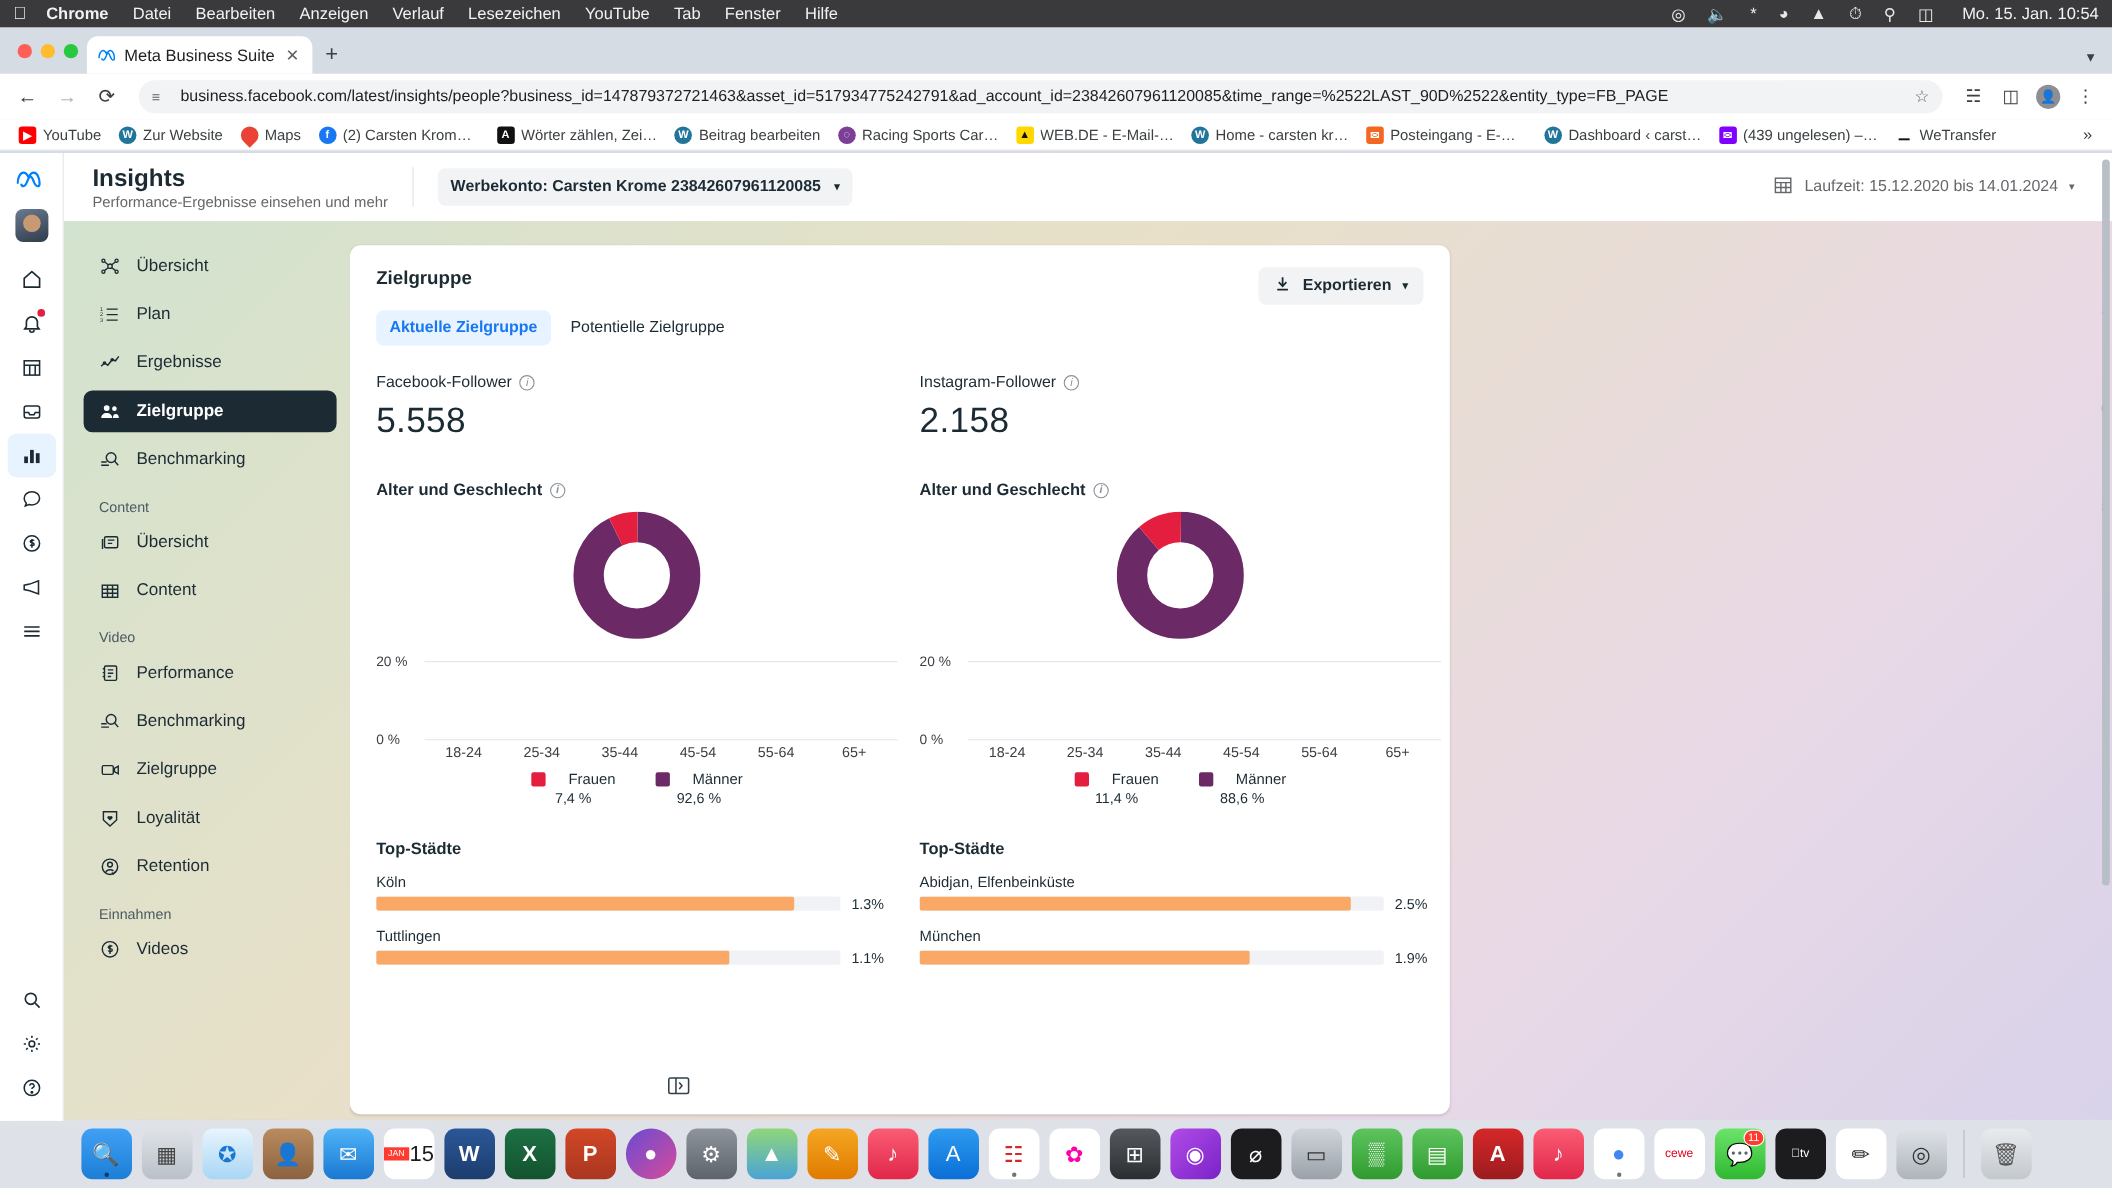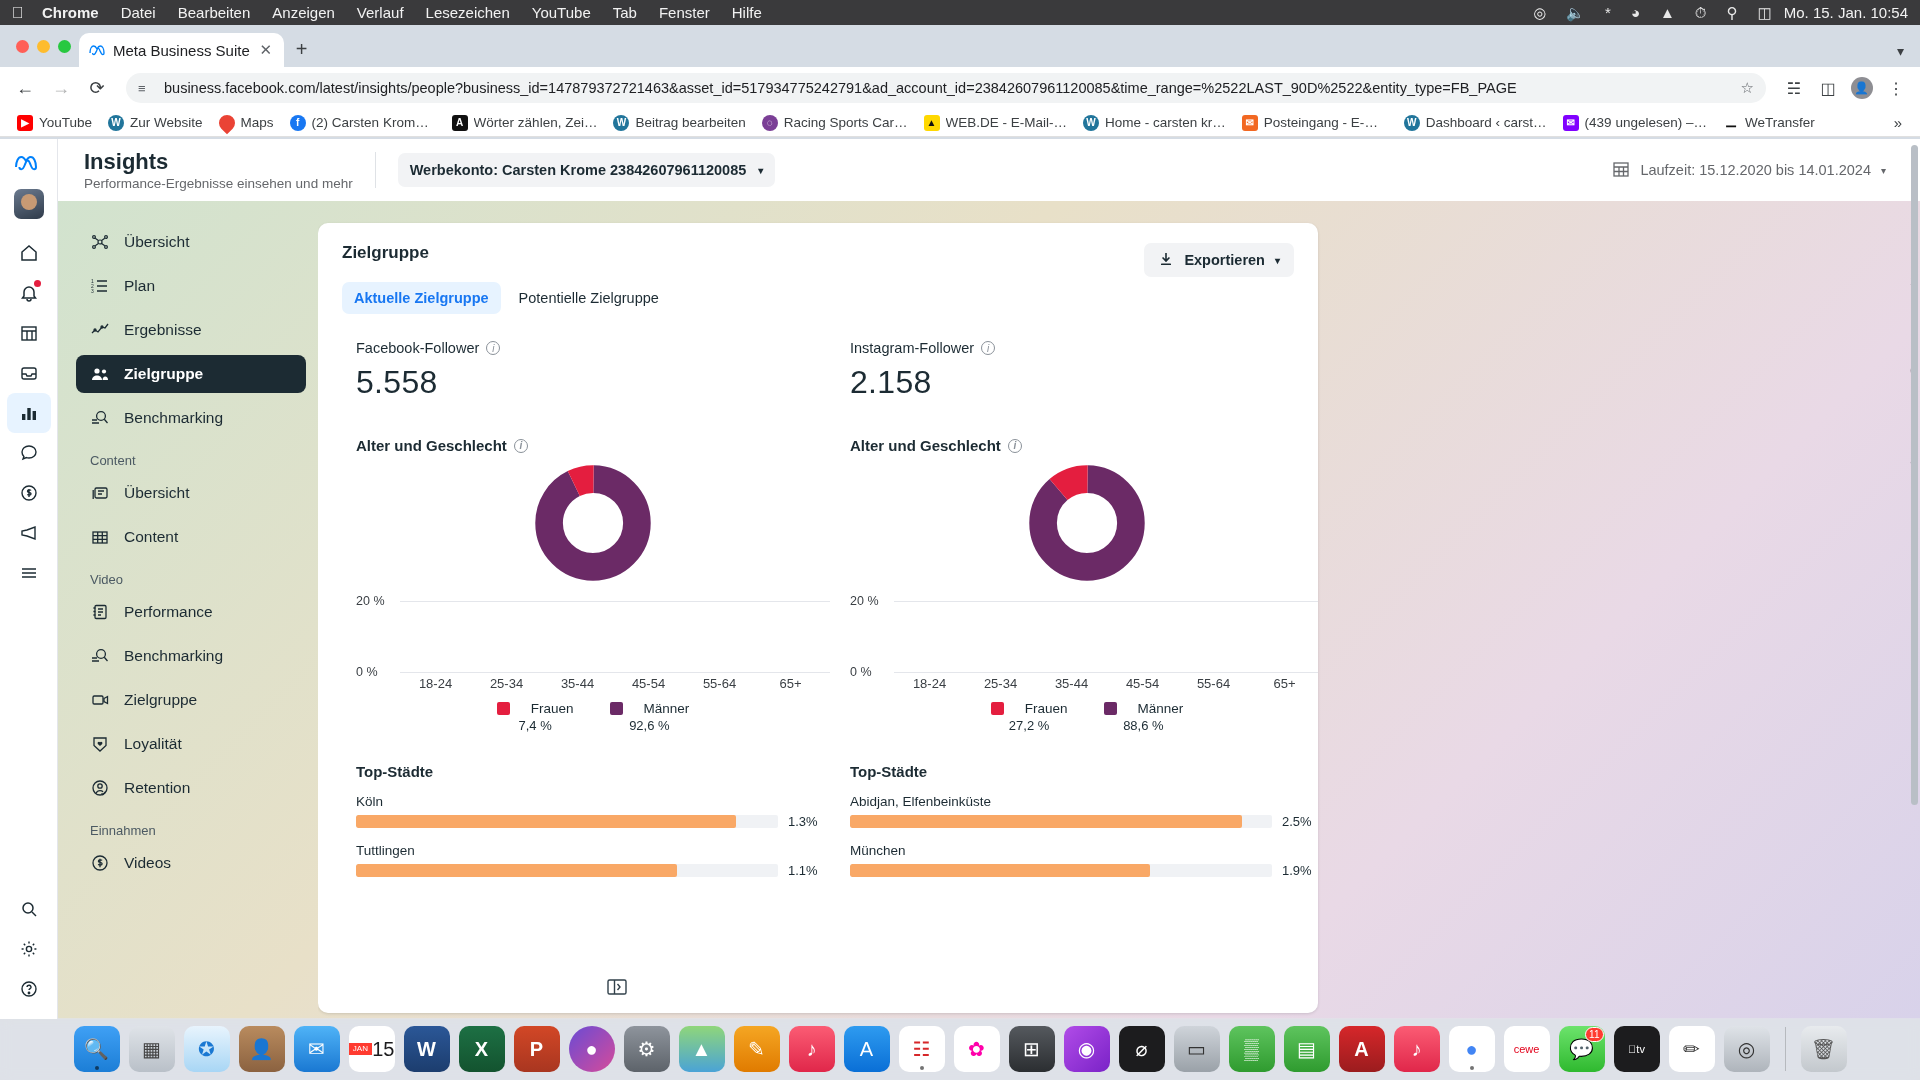--- a/index.html
+++ b/index.html
@@ -16,21 +16,21 @@
     position: absolute; top: 0; left: 0; width: 1920px; height: 25px;
     background: #3a3a3c; color: #f2f2f2;
     display: flex; align-items: center; padding: 0 12px;
     font-size: 15px;
   }
   .menubar .apple { font-size: 16px; margin-right: 18px; }
   .menubar .mitem { margin-right: 22px; white-space: nowrap; }
   .menubar .mitem.app { font-weight: bold; }
   .menubar .spacer { flex: 1; }
   .menubar .sicon { margin-left: 20px; font-size: 15px; opacity: .95; }
-  .menubar .clock { margin-left: 12px; font-size: 15px; }
+  .menubar .clock { margin-left: 26px; font-size: 15px; }
 
   
   .chrome {
     position: absolute; top: 25px; left: 0; width: 1920px; height: 1080px;
     background: #d5dce4;
   }
   .tabstrip {
     height: 42px; background: #d5dce4; display: flex; align-items: flex-end;
     padding-left: 12px;
   }
@@ -176,21 +176,21 @@
     font-size: 14.5px; font-weight: 600; color: #1c2b33;
   }
   .tabs { display: flex; gap: 6px; margin-top: 5px; }
   .ctab {
     height: 32px; padding: 0 12px; border-radius: 7px; display: flex; align-items: center;
     font-size: 14.5px; color: #1c2b33;
   }
   .ctab.active { background: #e7f3ff; color: #1877f2; font-weight: bold; }
 
   .cols { display: flex; margin-top: 26px; }
-  .col { width: 474px; flex: 0 0 474px; margin-left: 14px; }
+  .col { width: 474px; flex: 0 0 474px; }
   .col + .col { margin-left: 20px; }
 
   .metric-label {
     display: flex; align-items: center; gap: 7px;
     font-size: 14.5px; color: #1c2b33;
   }
   .info-i {
     width: 14px; height: 14px; border-radius: 50%; border: 1px solid #8a9199;
     color: #8a9199; font-size: 10px; display: flex; align-items: center; justify-content: center;
     flex: 0 0 14px; font-style: italic;
@@ -842,21 +842,21 @@
                   <span>55-64</span>
                   <span>65+</span>
                 </div>
 
                 <div class="legend">
                   <div class="lg">
                     <div class="lg-row">
                       <span class="lg-sw" style="background:#e41e3f"></span>
                       <span class="lg-name">Frauen</span>
                     </div>
-                    <span class="lg-val">27,2 %</span>
+                    <span class="lg-val">11,4 %</span>
                   </div>
                   <div class="lg">
                     <div class="lg-row">
                       <span class="lg-sw" style="background:#6b2a66"></span>
                       <span class="lg-name">Männer</span>
                     </div>
                     <span class="lg-val">88,6 %</span>
                   </div>
                 </div>
 

